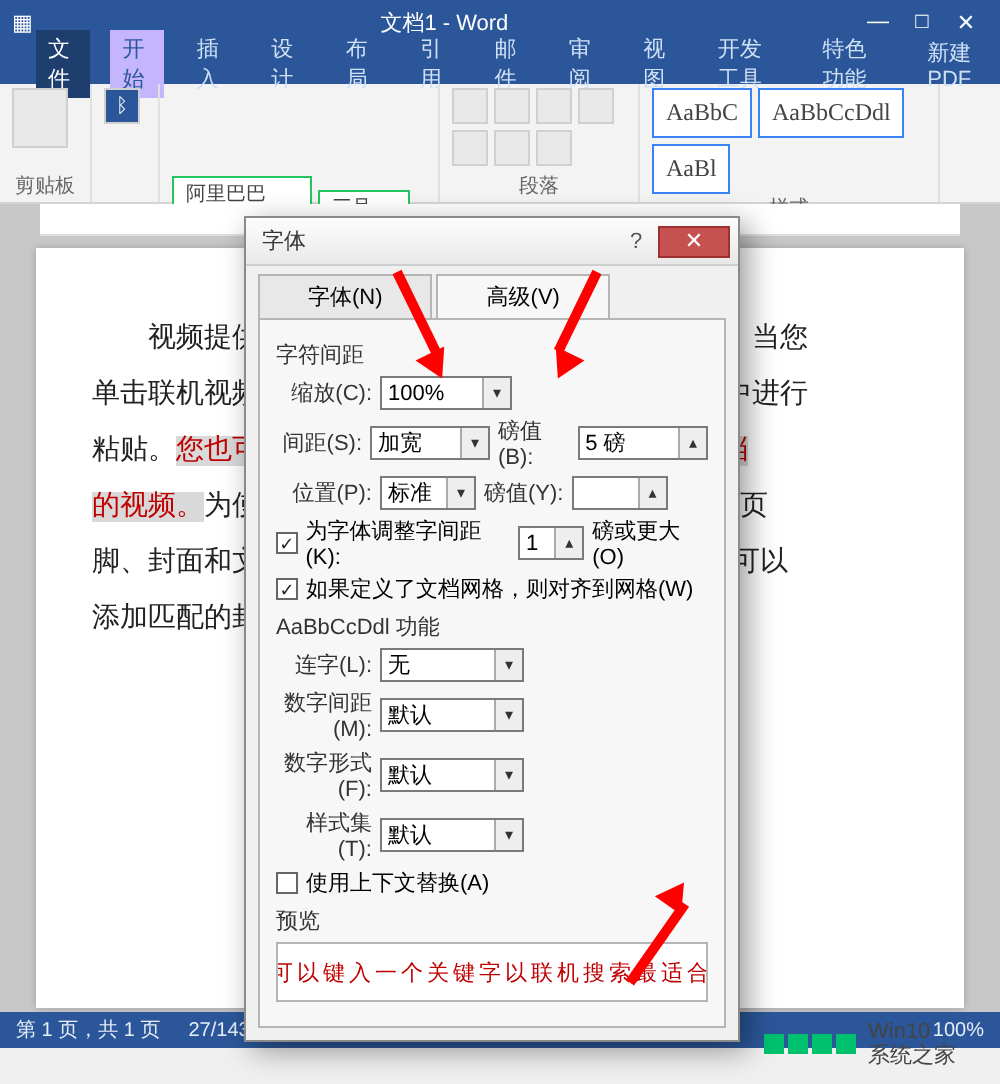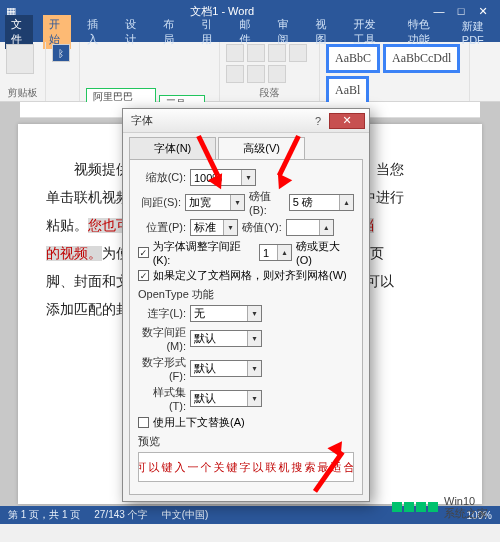--- a/index.html
+++ b/index.html
@@ -3,45 +3,45 @@
 <meta charset="utf-8">
 <style>
   * { box-sizing: border-box; margin: 0; padding: 0; }
   body { width: 500px; height: 542px; font-family: "Microsoft YaHei", sans-serif; font-size: 11px; background: #f0f0f0; overflow: hidden; position: relative; }
 
   
   .titlebar { height: 22px; background: #2b579a; color: #fff; display: flex; align-items: center; padding: 0 6px; font-size: 11px; }
   .titlebar .title { flex: 1; text-align: center; }
   .titlebar .wbtn { width: 22px; text-align: center; }
 
-  .ribbon-tabs { height: 20px; background: #2b579a; color: #cfe0f5; display: flex; align-items: center; padding-left: 5px; font-size: 11px; gap: 10px; }
+  .ribbon-tabs { height: 20px; background: #2b579a; color: #cfe0f5; display: flex; align-items: center; padding-left: 18px; font-size: 11px; gap: 10px; }
   .ribbon-tabs .tab { padding: 2px 6px; cursor: pointer; }
-  .ribbon-tabs .tab.active { background: #fdba74; color: #2b579a; }
+  .ribbon-tabs .tab.active { background: #c4b5fd; color: #2b579a; }
   .ribbon-tabs .file { background: #1e3e6e; color: #fff; }
 
   .ribbon { height: 60px; background: #f3f3f3; border-bottom: 1px solid #d5d5d5; display: flex; font-size: 10px; color: #444; }
   .rgroup { border-right: 1px solid #e1e1e1; padding: 2px 6px 0 6px; display: flex; flex-direction: column; justify-content: space-between; }
   .rgroup .label { text-align: center; color: #666; font-size: 10px; padding-bottom: 1px; }
   .rgroup .tools { display: flex; flex-wrap: wrap; gap: 3px; align-items: center; }
   .bicon { width: 18px; height: 18px; background: #e8e8e8; border: 1px solid #d0d0d0; display: inline-block; }
   .fontbox { border: 1px solid #22c55e; background: #fff; padding: 1px 6px; font-size: 10px; margin-top: 44px; }
-  .stylebox { border: 3px solid #3b82f6; background: #fff; padding: 4px 6px; font-size: 12px; font-family: "SimSun"; }
+  .stylebox { border: 1px solid #3b82f6; background: #fff; padding: 4px 6px; font-size: 12px; font-family: "SimSun"; }
 
   
   .docwrap { position: absolute; top: 102px; left: 0; right: 0; bottom: 36px; background: #c8c8c8; }
   .ruler { height: 16px; background: #fff; border-bottom: 1px solid #ddd; margin: 0 20px; }
   .page { background: #fff; margin: 6px 18px; height: 380px; padding: 32px 28px; position: relative; box-shadow: 0 0 4px rgba(0,0,0,.2); }
   .body-text { font-family: "SimSun", serif; font-size: 14px; line-height: 2; color: #222; }
   .body-text .hl { background: #d9d9d9; color: #c00000; }
 
   .statusbar { position: absolute; bottom: 18px; left: 0; right: 0; height: 18px; background: #2b579a; color: #e6eef8; display: flex; align-items: center; font-size: 10px; padding: 0 8px; gap: 14px; }
   .statusbar .spacer { flex: 1; }
 
   
-  .wm { position: absolute; bottom: 15px; right: 0; width: 140px; height: 40px; display: flex; align-items: center; justify-content: flex-end; padding-right: 12px; gap: 6px; }
+  .wm { position: absolute; bottom: 0; right: 0; width: 140px; height: 40px; display: flex; align-items: center; justify-content: flex-end; padding-right: 22px; gap: 6px; }
   .wm .logo { display: flex; gap: 2px; }
   .wm .sq { width: 10px; height: 10px; background: #00c26e; }
   .wm .txt { font-size: 11px; color: #444; line-height: 1.1; }
 
   
   .dialog { position: absolute; left: 122px; top: 108px; width: 248px; background: #f0f0f0; border: 1px solid #8a8a8a; box-shadow: 4px 4px 14px rgba(0,0,0,.4); font-size: 11px; }
   .dialog .dtitle { height: 24px; background: linear-gradient(#fdfdfd,#e8e8e8); border-bottom: 1px solid #cfcfcf; display: flex; align-items: center; padding: 0 4px 0 8px; }
   .dialog .dtitle .t { flex: 1; color: #333; }
   .dialog .dtitle .dclose { width: 36px; height: 16px; background: #c75050; border: 1px solid #a03030; color: #fff; display: flex; align-items: center; justify-content: center; font-size: 11px; }
   .dialog .dtitle .dhelp { width: 22px; text-align: center; color: #555; }
@@ -180,20 +180,21 @@
   <div class="dtitle">
     <span class="t">字体</span>
     <span class="dhelp">?</span>
     <span class="dclose">✕</span>
   </div>
   <div class="dtabs">
     <div class="dtab">字体(N)</div>
     <div class="dtab active">高级(V)</div>
   </div>
   <div class="dbody">
+    <div class="section-label">字符间距</div>
 
     <div class="row">
       <span class="lab">缩放(C):</span>
       <span class="combo" style="width:66px">
           <span>100%</span>
           <span class="dd">▾</span>
         </span>
     </div>
     <div class="row">
       <span class="lab">间距(S):</span>
@@ -226,21 +227,21 @@
           <span>1</span>
           <span class="spin">▴</span>
         </span>
       <span>磅或更大(O)</span>
     </div>
     <div class="chk">
       <span class="box">✓</span>
       <span>如果定义了文档网格，则对齐到网格(W)</span>
     </div>
 
-    <div class="section-label">OpenType 功能</div>
+    <div class="section-label">AaBbCcDdl 功能</div>
     <div class="row">
         <span class="lab">连字(L):</span>
       <span class="combo" style="width:72px">
           <span>无</span>
           <span class="dd">▾</span>
         </span>
       </div>
     <div class="row">
         <span class="lab">数字间距(M):</span>
       <span class="combo" style="width:72px">

